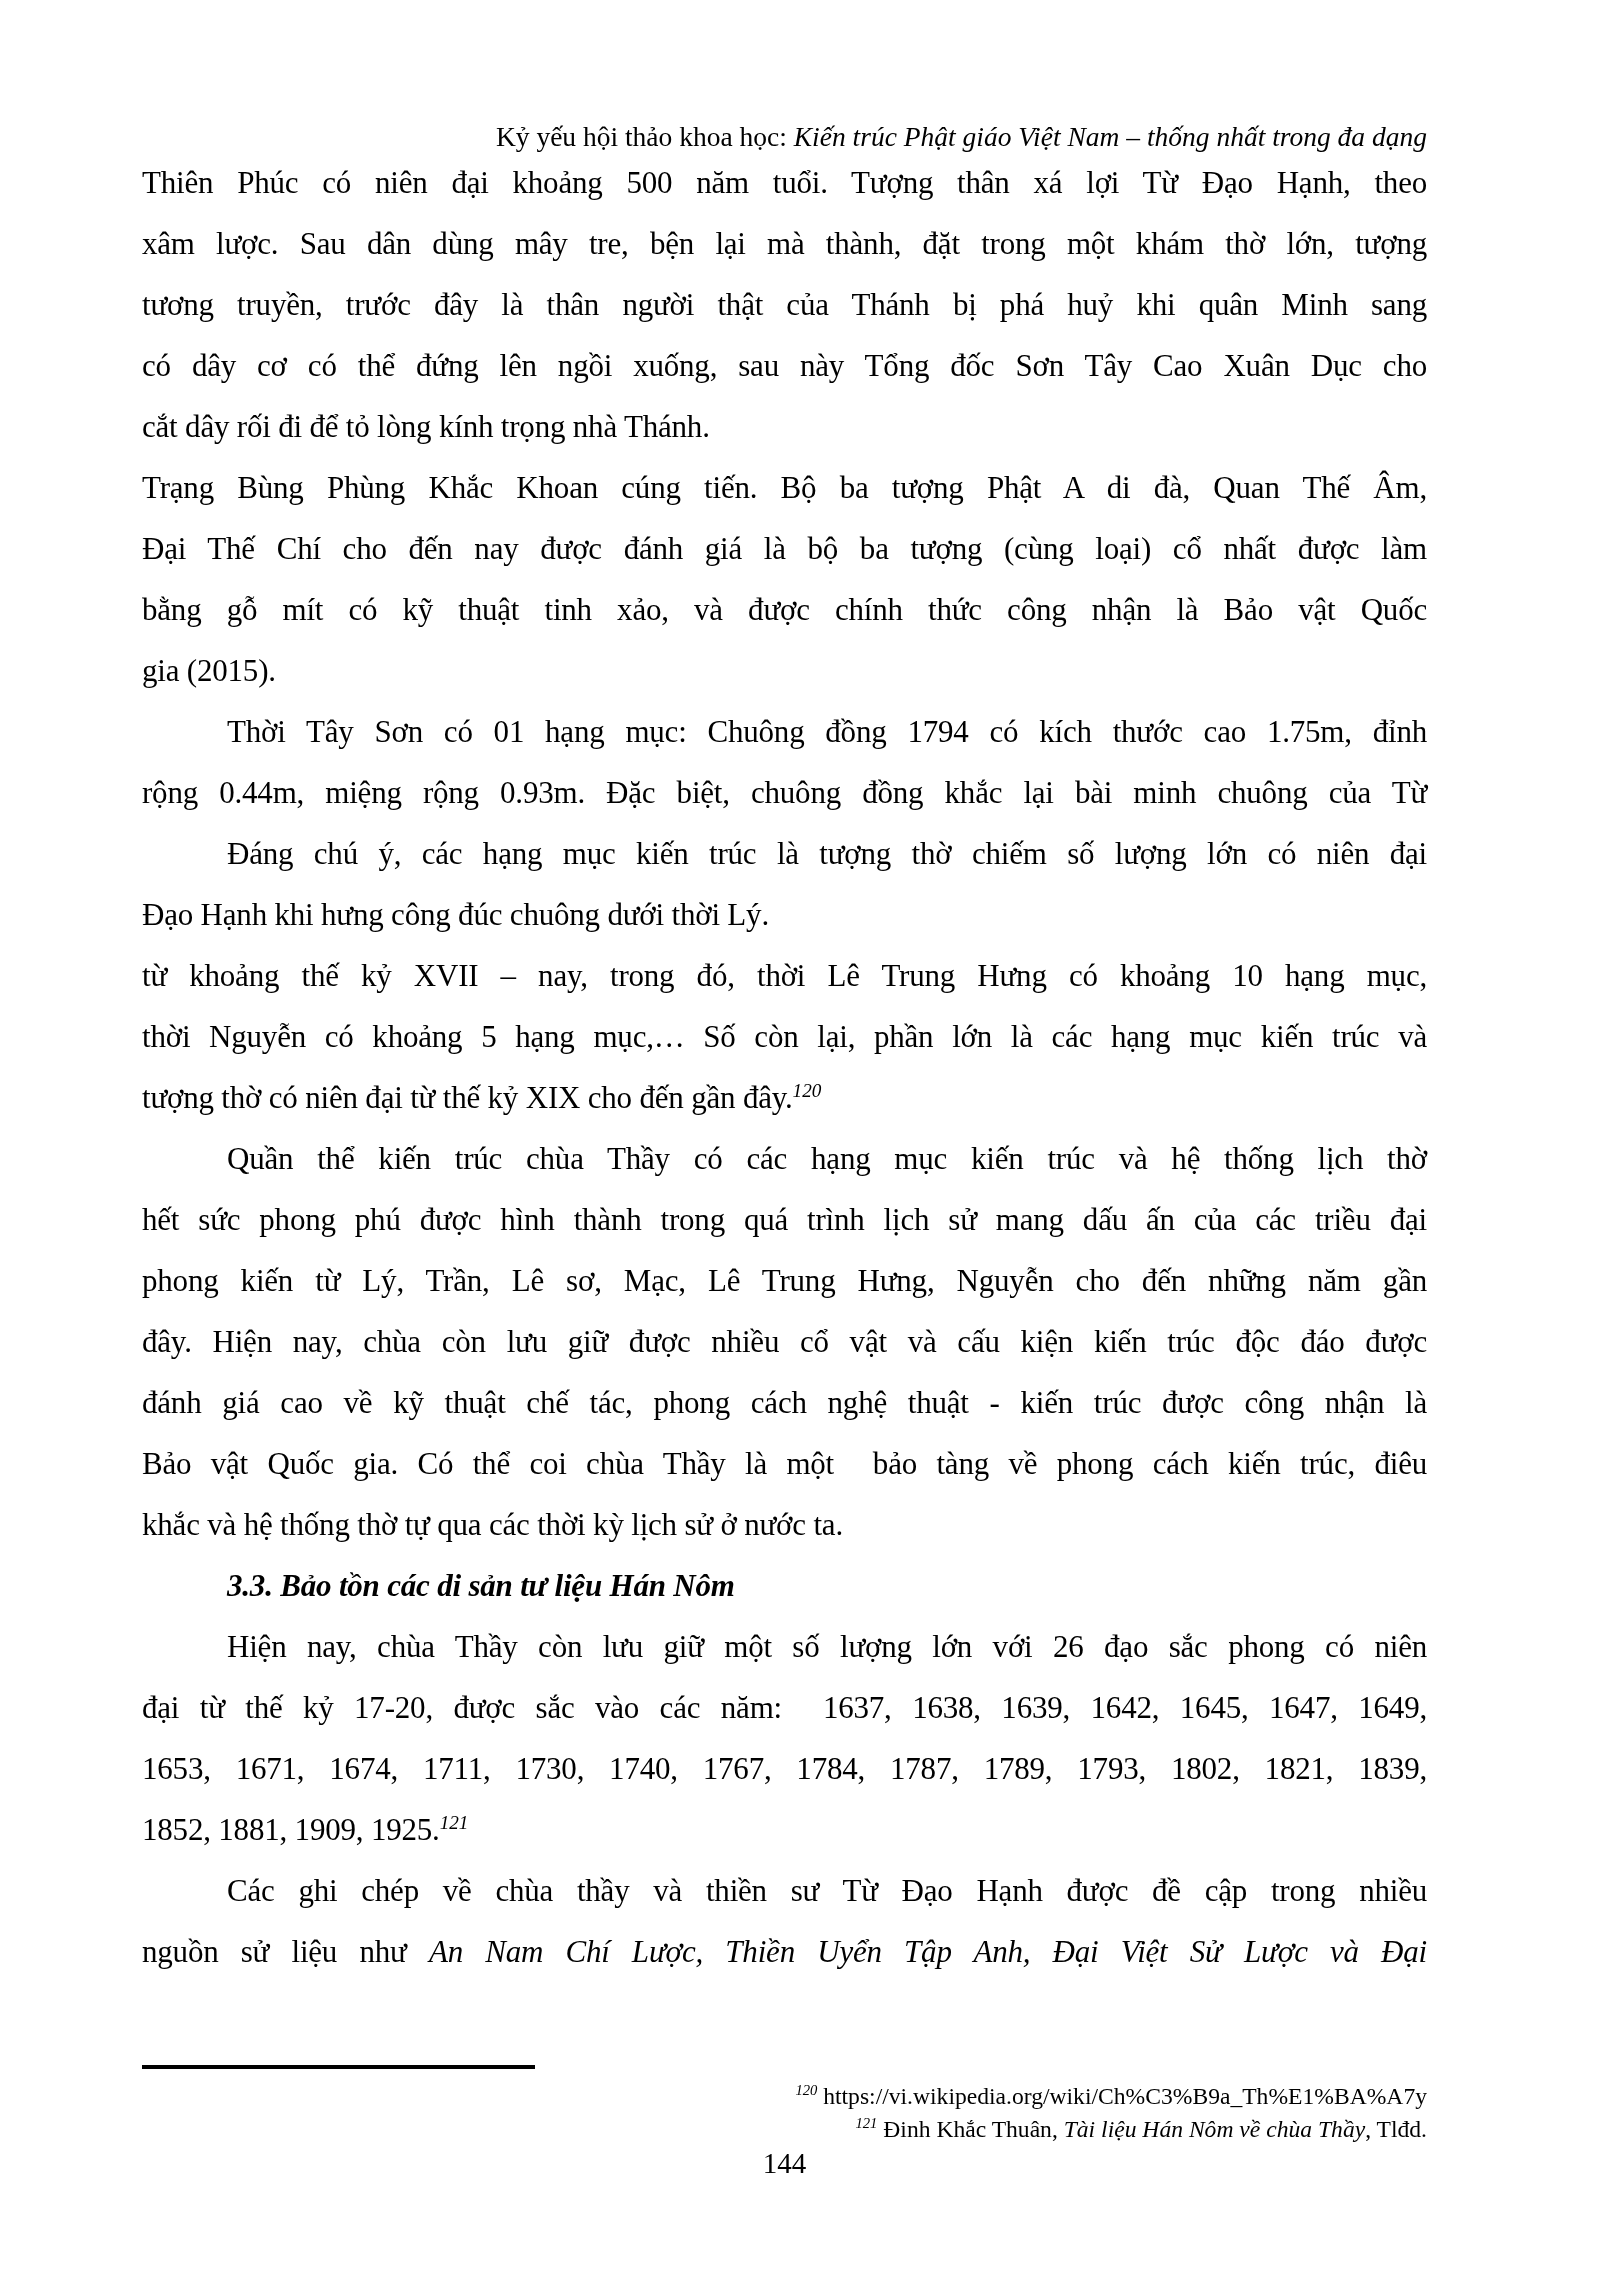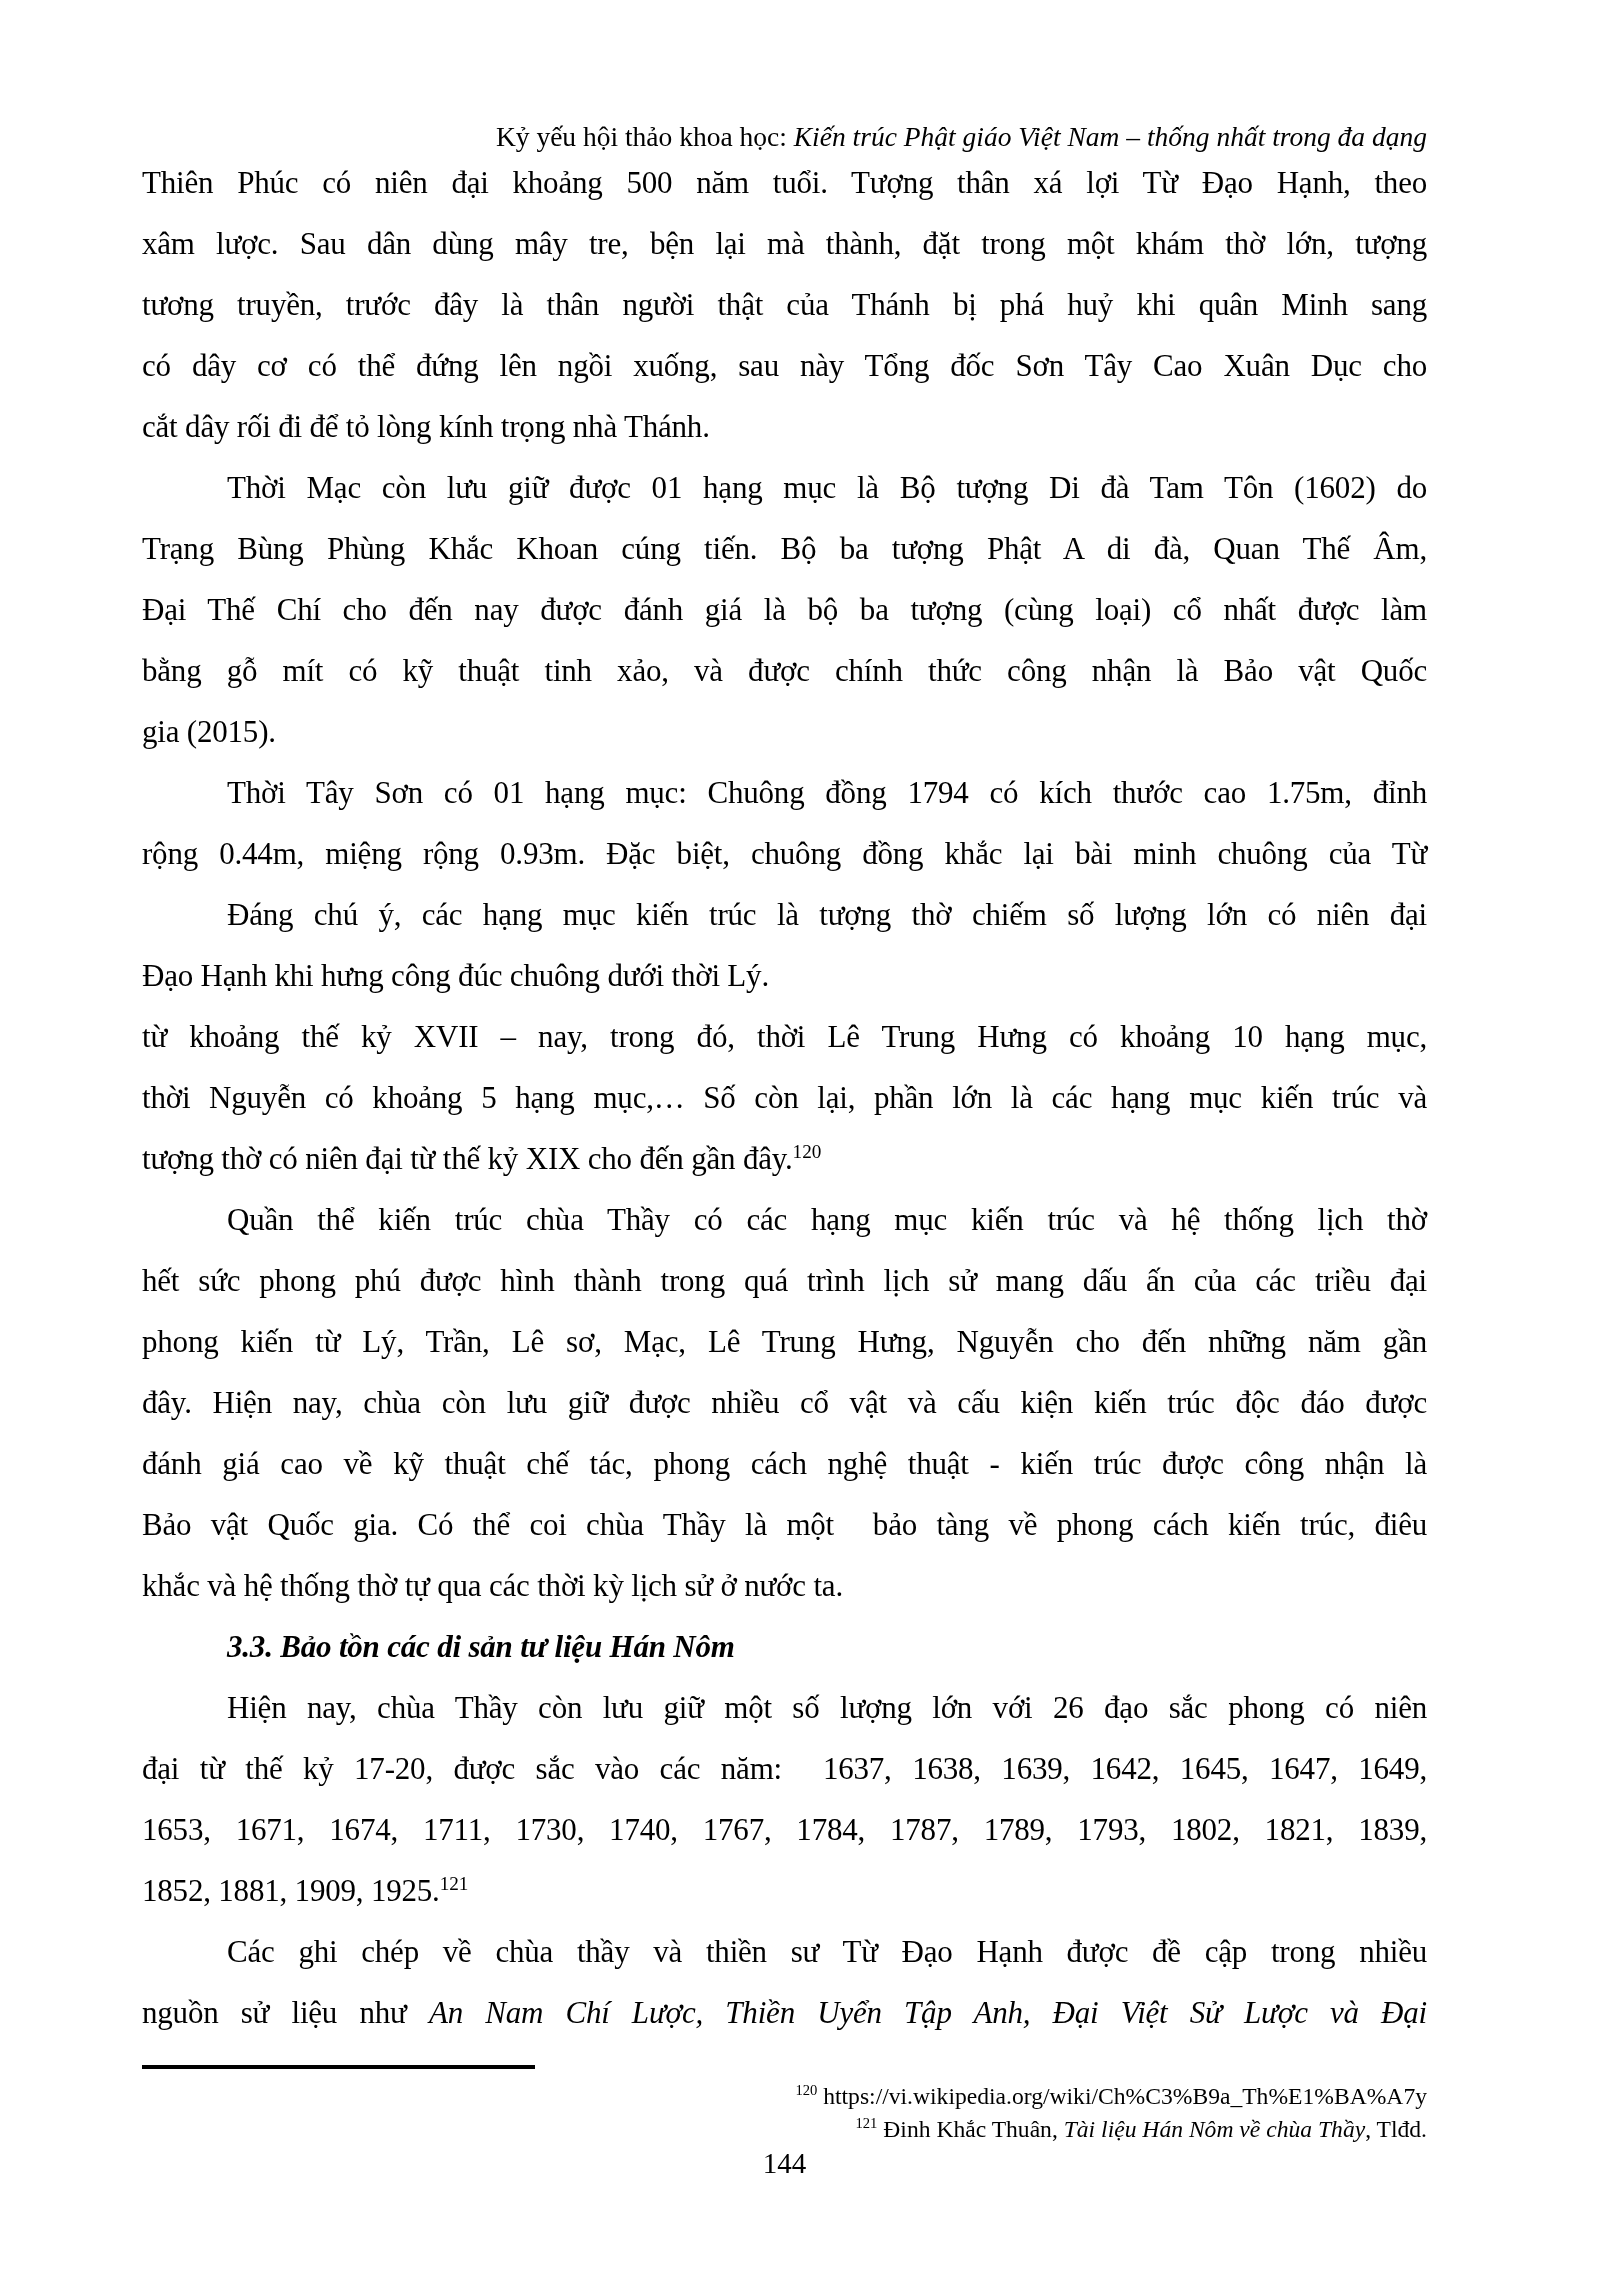--- a/index.html
+++ b/index.html
@@ -27,21 +27,21 @@
   .body-block { top: 152px; }
   .line {
     font-size: 31px;
     line-height: 61px;
     letter-spacing: -0.2px;
     white-space: pre-wrap;
   }
   .line.just { text-align: justify; text-align-last: justify; text-justify: inter-word; }
   .line.indent { text-indent: 85px; }
   .line.heading { font-weight: bold; font-style: italic; }
-  .sup { font-size: 62%; vertical-align: super; line-height: 0; letter-spacing: 0; }
+  .sup { font-size: 62%; vertical-align: super; line-height: 0; letter-spacing: 0; font-style: italic; }
 
   .fn-sep {
     position: absolute;
     left: 134px;
     top: 2065px;
     width: 393px;
     height: 3.9px;
     background: #000000;
   }
   .footnotes { top: 2080px; text-align: right; }
@@ -65,21 +65,20 @@
   <div class="content-col header">
     <span>Kỷ yếu hội thảo khoa học: </span><span class="i">Kiến trúc Phật giáo Việt Nam – thống nhất trong đa dạng</span>
   </div>
 
   <div class="content-col body-block" id="body-lines">
       <div class="line just"><span class="">Thiên Phúc có niên đại khoảng 500 năm tuổi. Tượng thân xá lợi Từ Đạo Hạnh, theo</span></div>
       <div class="line just"><span class="">xâm lược. Sau dân dùng mây tre, bện lại mà thành, đặt trong một khám thờ lớn, tượng</span></div>
       <div class="line just"><span class="">tương truyền, trước đây là thân người thật của Thánh bị phá huỷ khi quân Minh sang</span></div>
       <div class="line just"><span class="">có dây cơ có thể đứng lên ngồi xuống, sau này Tổng đốc Sơn Tây Cao Xuân Dục cho</span></div>
       <div class="line"><span class="">cắt dây rối đi để tỏ lòng kính trọng nhà Thánh.</span></div>
-      <div class="line just indent"><span class="">Thời Mạc còn lưu giữ được 01 hạng mục là Bộ tượng Di đà Tam Tôn (1602) do</span></div>
       <div class="line just"><span class="">Trạng Bùng Phùng Khắc Khoan cúng tiến. Bộ ba tượng Phật A di đà, Quan Thế Âm,</span></div>
       <div class="line just"><span class="">Đại Thế Chí cho đến nay được đánh giá là bộ ba tượng (cùng loại) cổ nhất được làm</span></div>
       <div class="line just"><span class="">bằng gỗ mít có kỹ thuật tinh xảo, và được chính thức công nhận là Bảo vật Quốc</span></div>
       <div class="line"><span class="">gia (2015).</span></div>
       <div class="line just indent"><span class="">Thời Tây Sơn có 01 hạng mục: Chuông đồng 1794 có kích thước cao 1.75m, đỉnh</span></div>
       <div class="line just"><span class="">rộng 0.44m, miệng rộng 0.93m. Đặc biệt, chuông đồng khắc lại bài minh chuông của Từ</span></div>
       <div class="line just indent"><span class="">Đáng chú ý, các hạng mục kiến trúc là tượng thờ chiếm số lượng lớn có niên đại</span></div>
       <div class="line"><span class="">Đạo Hạnh khi hưng công đúc chuông dưới thời Lý.</span></div>
       <div class="line just"><span class="">từ khoảng thế kỷ XVII – nay, trong đó, thời Lê Trung Hưng có khoảng 10 hạng mục,</span></div>
       <div class="line just"><span class="">thời Nguyễn có khoảng 5 hạng mục,… Số còn lại, phần lớn là các hạng mục kiến trúc và</span></div>

